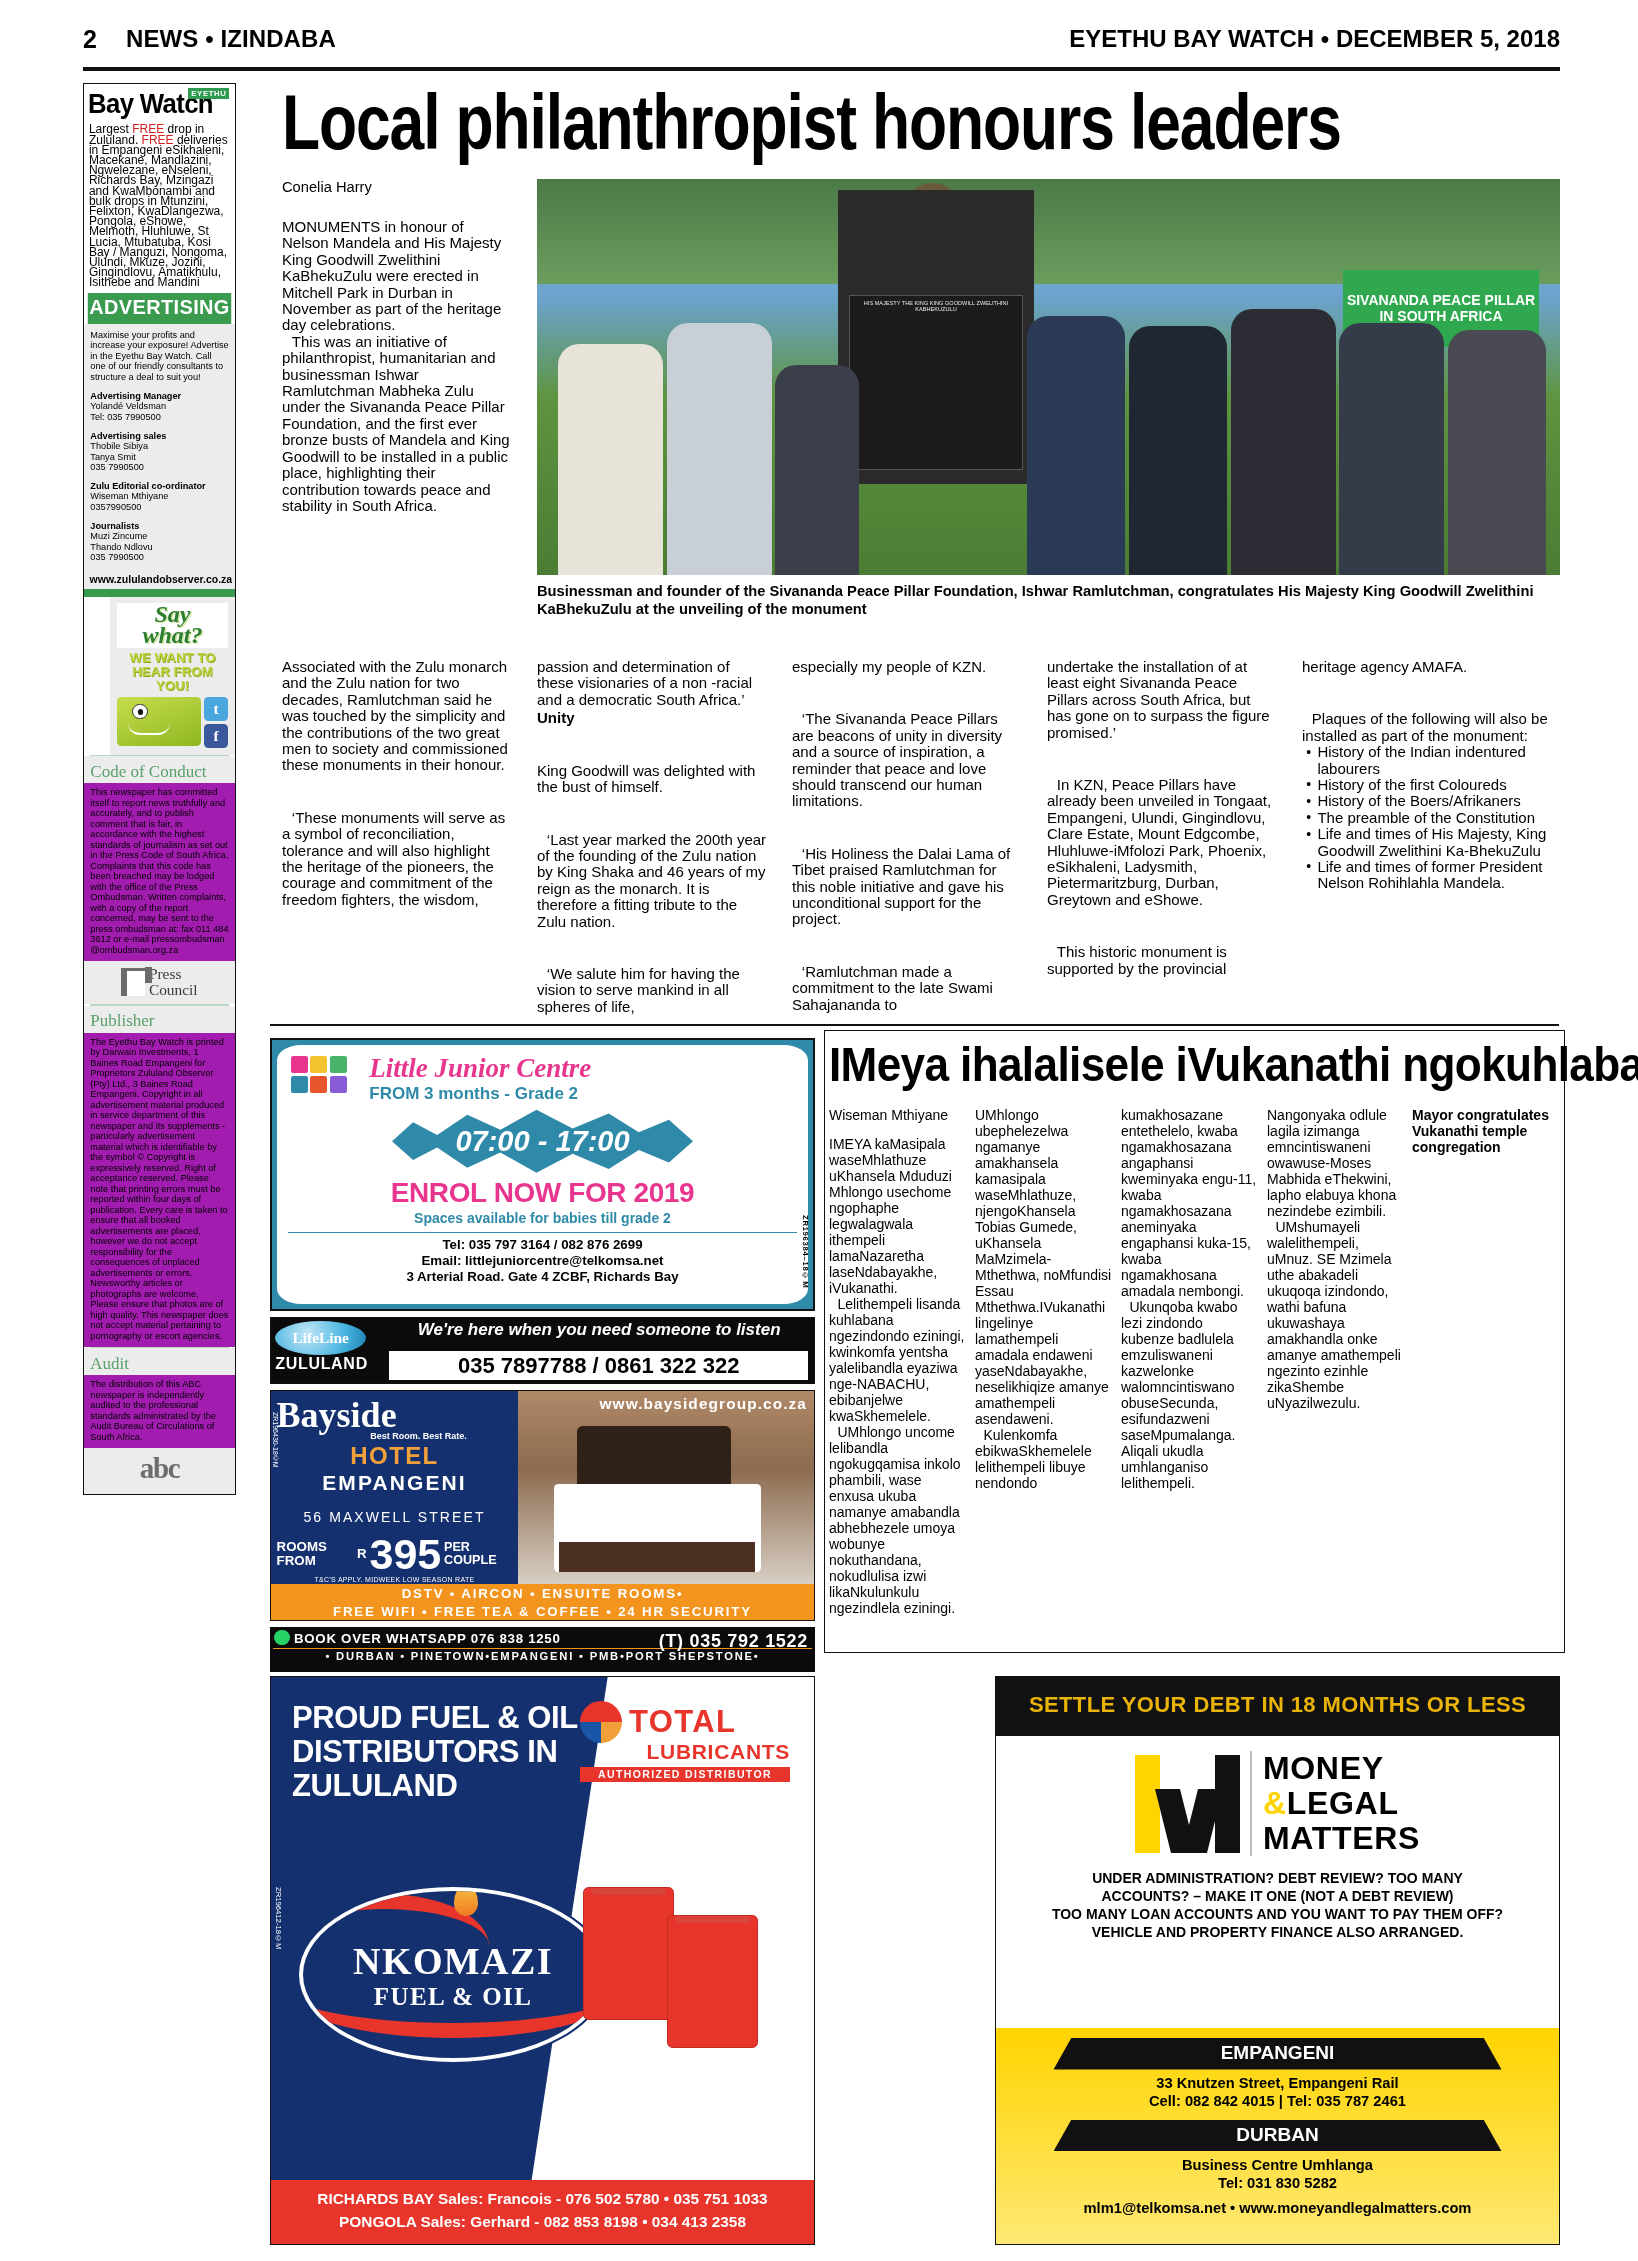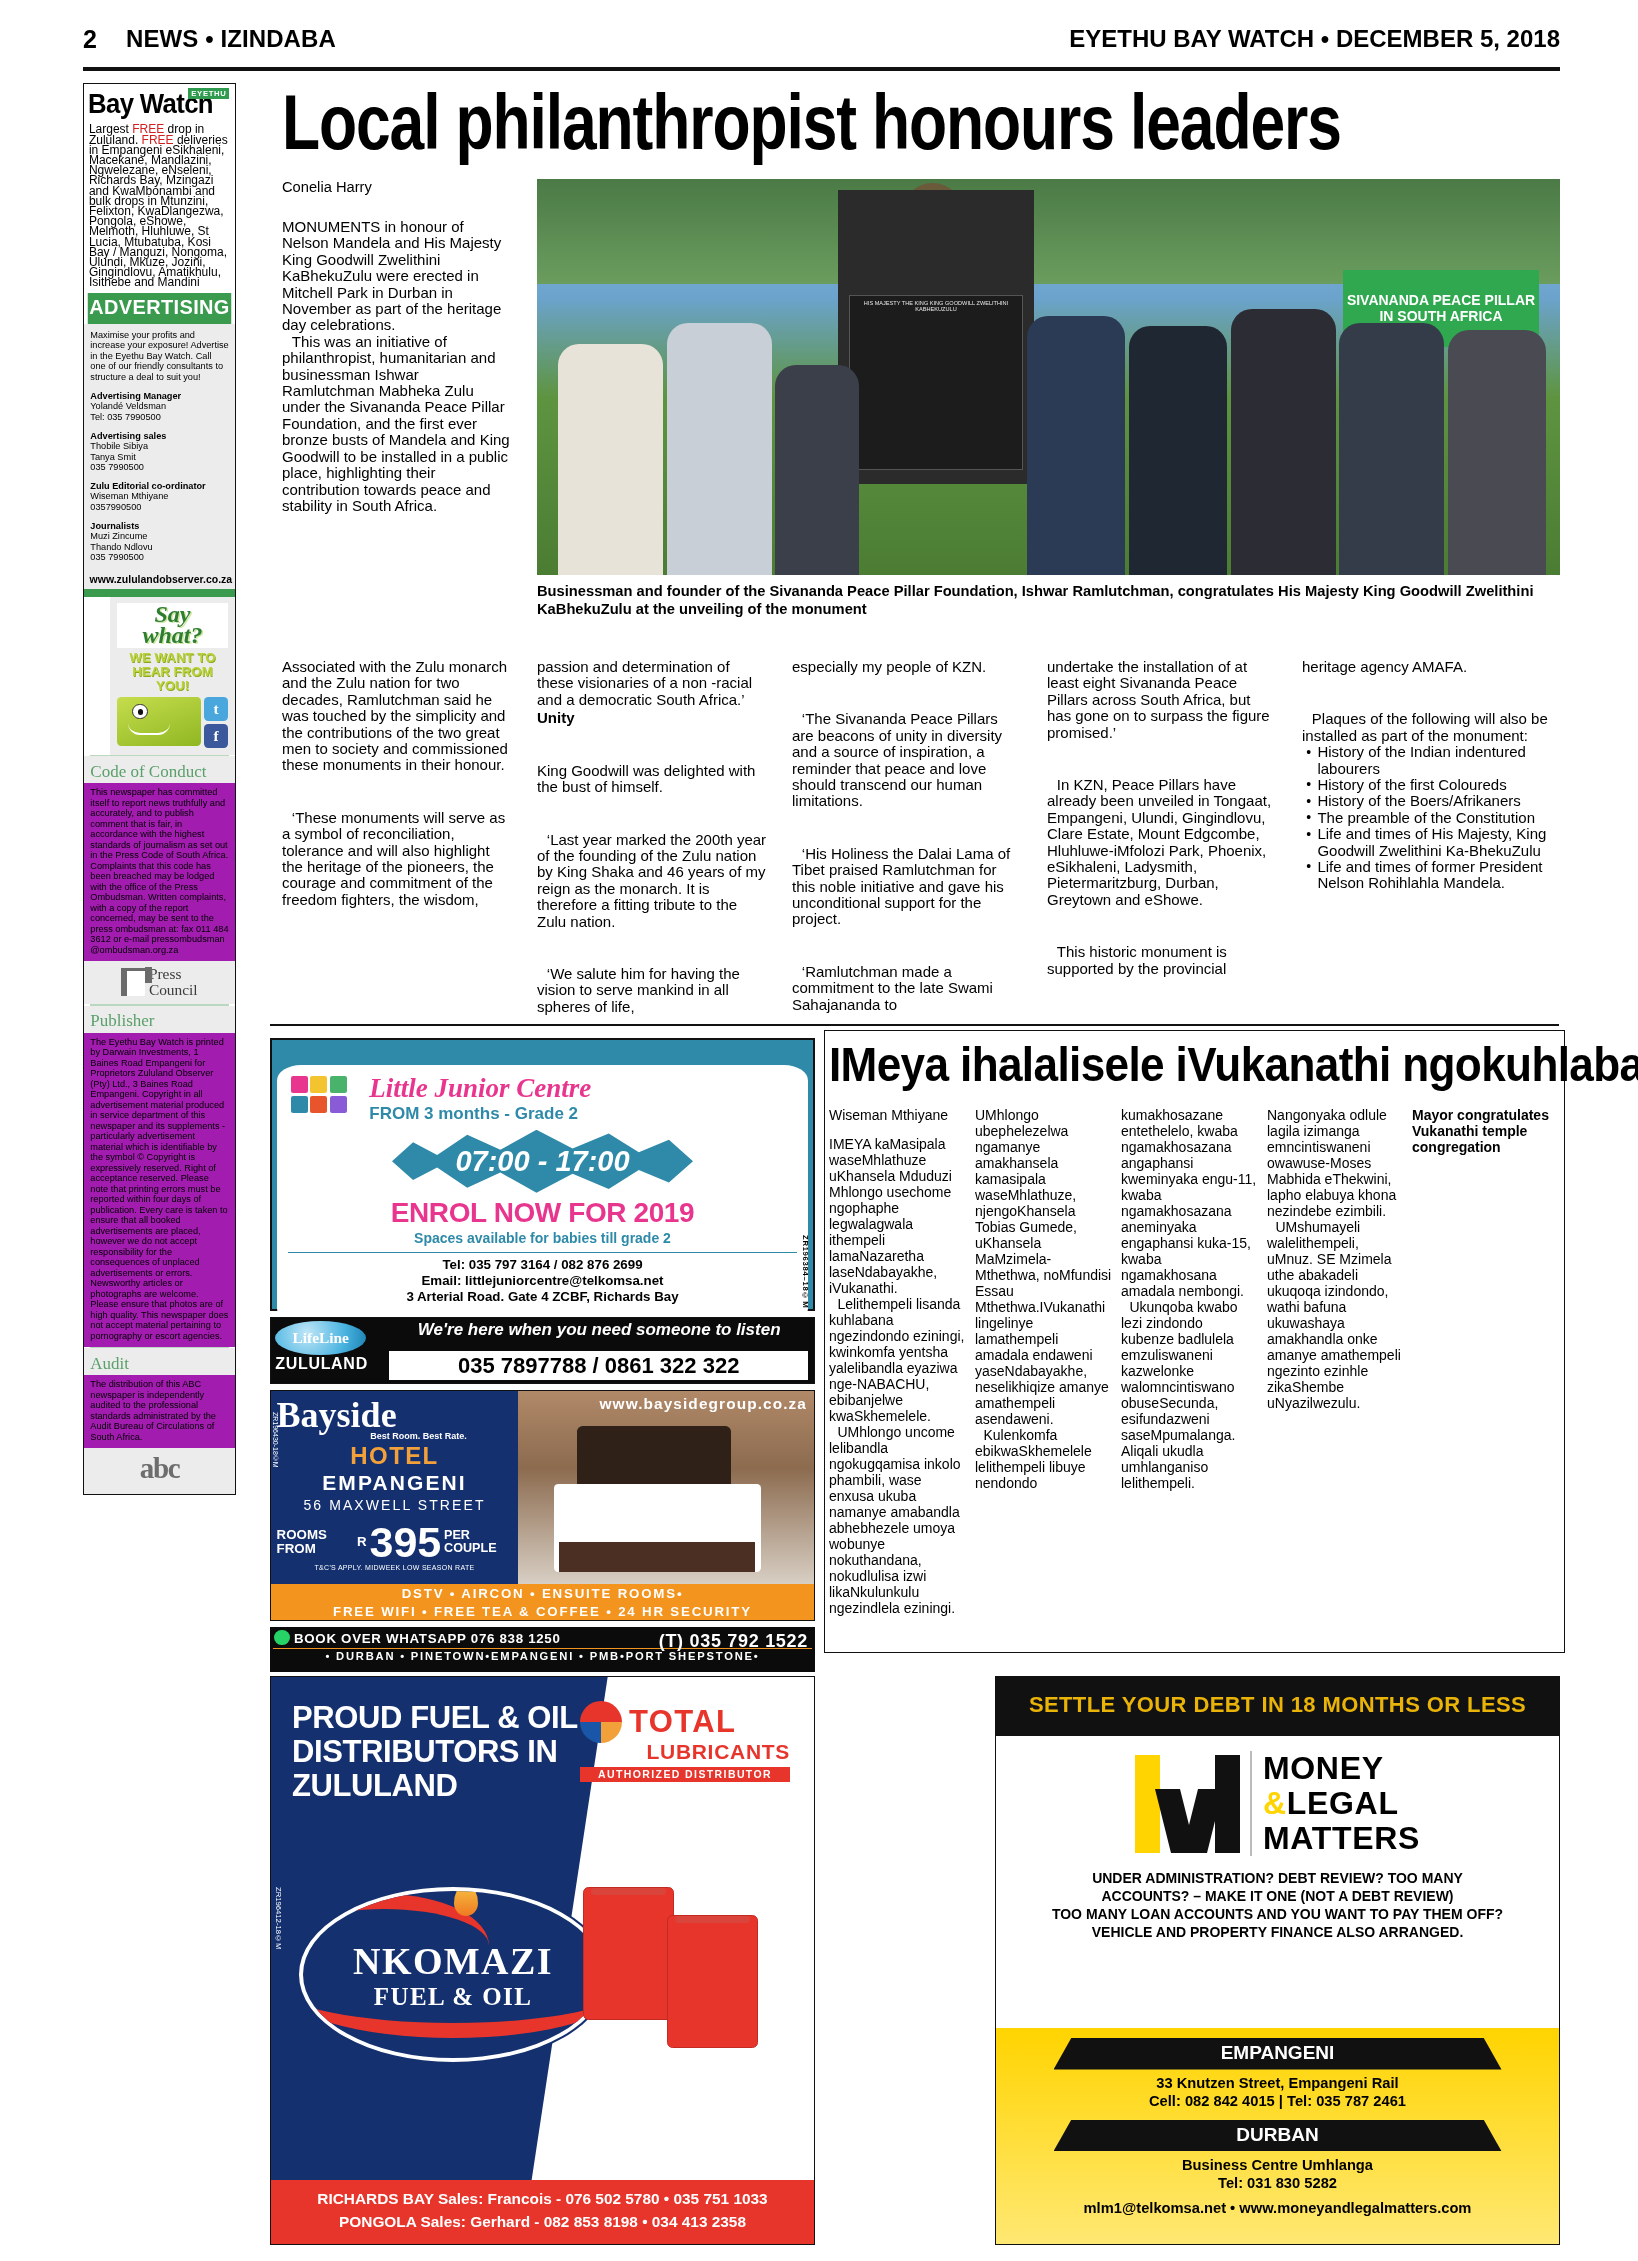--- a/index.html
+++ b/index.html
@@ -123,21 +123,21 @@
   #a1c2 { left:282px; top:623px; }
   #a1c3 { left:537px; top:623px; }
   #a1c4 { left:792px; top:623px; }
   #a1c5 { left:1047px; top:623px; }
   #a1c6 { left:1302px; top:623px; width:258px; }
 
   .rule-mid { position:absolute; left:270px; top:1024px; width:1289px; height:2.1px; background:#111; }
 
   
   .ad-ljc { position:absolute; left:270px; top:1038px; width:545px; height:273px; border:2.1px solid #111; background:#2e8aa8; padding:4.9px;}
-  .ljc-inner { background:#fff; height:100%; border-radius:24px/15.4px; padding:7px 8.4px; position:relative;margin-top:20px;}
+  .ljc-inner { background:#fff; height:100%; border-radius:24px/15.4px; padding:7px 8.4px; position:relative;}
   .ljc-top { display:flex; align-items:center; gap:7px; }
   .ljc-blocks { width:77px; height:55px; position:relative; }
   .ljc-blocks i { position:absolute; width:17px; height:17px; border-radius:2.1px; display:block;}
   .ljc-name { font-family:"Liberation Serif", serif; font-style:italic; font-weight:bold; color:#e8368f; font-size:27px; line-height:27px;}
   .ljc-sub { color:#2e8aa8; font-size:17px; font-weight:bold; margin-top:1.4px;}
   .ljc-burst { margin:2.8px auto 0; width:301px; height:63px; background:#2e8aa8; color:#fff;
       display:flex; align-items:center; justify-content:center; font-size:29px; font-style:italic; font-weight:bold;
       clip-path: polygon(0% 50%,7% 20%,15% 40%,25% 8%,36% 32%,48% 0%,60% 30%,72% 6%,82% 36%,92% 16%,100% 50%,92% 84%,82% 64%,72% 94%,60% 70%,48% 100%,36% 68%,25% 92%,15% 60%,7% 80%);}
   .ljc-enrol { text-align:center; color:#e8368f; font-size:28px; font-weight:bold; margin-top:4.2px; letter-spacing:-0.4px;}
   .ljc-spaces { text-align:center; color:#2e8aa8; font-size:14px; font-weight:bold; margin-top:1.4px;}
@@ -158,21 +158,21 @@
   .ll-phone { position:absolute; left:118px; bottom:2.8px; right:5.6px; background:#fff; color:#000;
       text-align:center; font-size:22px; font-weight:bold; padding:1.4px 0;}
 
   
   .ad-bay { position:absolute; left:270px; top:1390px; width:545px; height:231px; border:1.4px solid #111; overflow:hidden;}
   .bay-left { position:absolute; left:0; top:0; width:247px; bottom:36px; background:#14306e; color:#fff; padding:7px 5.6px;}
   .bay-name { font-family:"Liberation Serif", serif; font-size:36px; font-weight:bold; line-height:34px; }
   .bay-slogan { font-size:9px; font-weight:bold; text-align:center; margin-top:-1.4px;padding-left:48px;}
   .bay-hotel { color:#f2a13a; font-size:24px; font-weight:bold; text-align:center; letter-spacing:1.4px; margin-top:1.4px;}
   .bay-city { font-size:21px; font-weight:bold; text-align:center; letter-spacing:2.1px; margin-top:1.4px;}
-  .bay-street { font-size:14px; text-align:center; letter-spacing:2.1px; margin-top:2px;}
+  .bay-street { font-size:14px; text-align:center; letter-spacing:2.1px; margin-top:14px;}
   .bay-price { display:flex; align-items:center; justify-content:center; gap:2.8px; margin-top:8.4px;}
   .bay-price .rf { font-size:13.3px; font-weight:bold; line-height:14px;}
   .bay-price .amt { font-size:43px; font-weight:bold; line-height:41px;}
   .bay-price .pc { font-size:12.6px; font-weight:bold; line-height:13.3px;}
   .bay-tc { font-size:7px; text-align:center; margin-top:1.4px; letter-spacing:0.3px;}
   .bay-photo { position:absolute; left:247px; right:0; top:0; bottom:36px;
       background:linear-gradient(#b08968,#8c6b4f 40%, #d8cfc4 100%); }
   .bay-photo .bed { position:absolute; left:12%; bottom:6%; width:70%; height:46%; background:#fff; border-radius:4.2px;}
   .bay-photo .head { position:absolute; left:20%; top:18%; width:52%; height:34%; background:#2f2018; border-radius:5.6px;}
   .bay-photo .throw { position:absolute; left:14%; bottom:6%; width:66%; height:16%; background:#4a2f22;}

